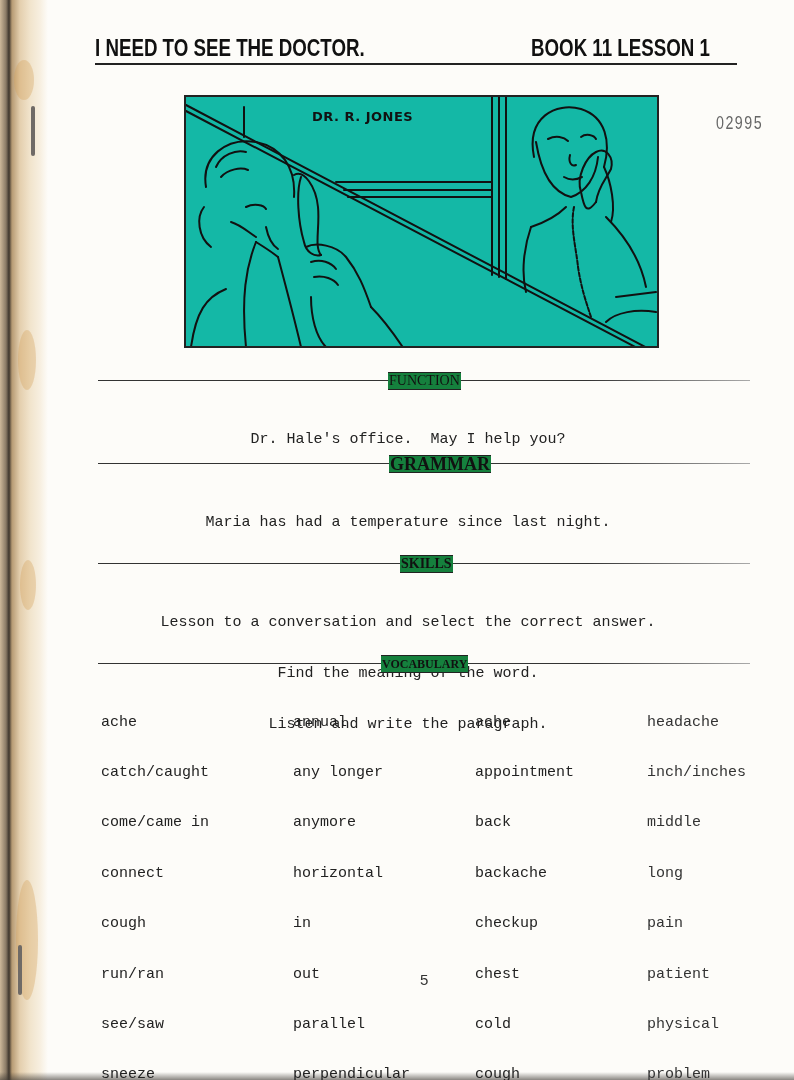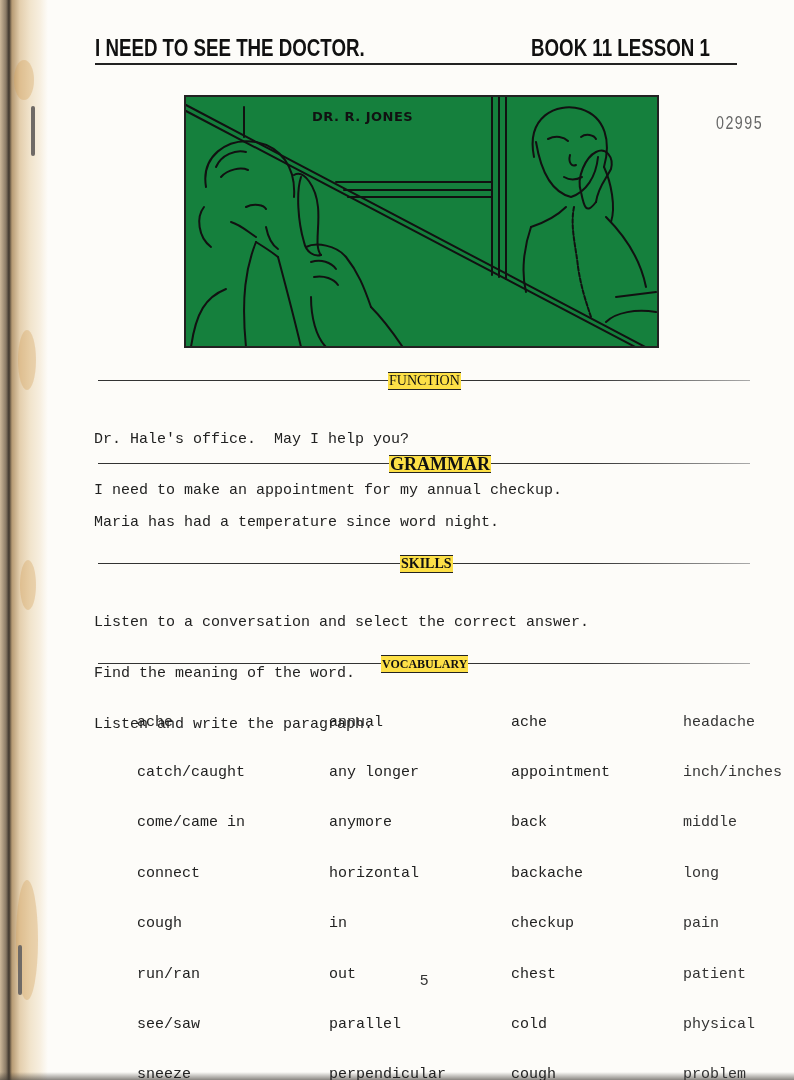--- a/index.html
+++ b/index.html
@@ -27,53 +27,53 @@
     }
     .title-left { left: 0; }
     .title-right { left: 436px; }
     .title-rule {
       position: absolute; left: 95px; top: 63px; width: 642px; height: 2px; background: #222;
     }
 
     
     .illustration {
       position: absolute; left: 184px; top: 95px; width: 475px; height: 253px;
-      border: 2px solid #222; background: #15803d; overflow: hidden;
+      border: 2px solid #222; background: #14b8a6; overflow: hidden;
     }
     .illustration svg { position: absolute; left: 0; top: 0; }
     .door-sign {
       position: absolute; left: 126px; top: 12px; font-family: "DejaVu Sans", sans-serif;
       font-weight: bold; font-size: 13px; letter-spacing: 0.5px; color: #111;
     }
     .stamp {
       position: absolute; left: 716px; top: 112px; font-family: "Liberation Sans", "DejaVu Sans", sans-serif;
       font-size: 19px; color: #666; letter-spacing: 2px; transform: scaleX(0.75); transform-origin: left top;
     }
 
     
     .section-rule {
       position: absolute; left: 98px; width: 652px; height: 1px; background: #333;
     }
     .section-rule.fade { background: linear-gradient(90deg, #333 0%, #333 75%, #aaa 100%); }
     .section-label {
       position: absolute; font-family: "Liberation Serif", "DejaVu Serif", serif; font-size: 14px;
-      background: #fde047; padding: 0 1px; line-height: 16px; color: #111;
+      background: #15803d; padding: 0 1px; line-height: 16px; color: #111;
       border-top: 1px solid #222; border-bottom: 1px solid #222;
     }
     .section-label.bold { font-weight: bold; }
 
     .lines {
-      position: absolute; left: 94px; width: 652px; 
+      position: absolute; left: 82px; width: 652px; text-align: center;
       font-size: 15px; line-height: 17px; color: #222; white-space: pre;
     }
     .lines div { height: 17px; }
 
     
     .vocab-col { position: absolute; top: 681px; font-size: 15px; line-height: 16.8px; color: #222; white-space: pre; }
-    .vocab-col div { height: 16.8px; margin-left: 36px; }
+    .vocab-col div { height: 16.8px; }
 
     .page-number {
       position: absolute; left: 420px; top: 971px; font-family: "Liberation Sans", "DejaVu Sans", sans-serif;
       font-size: 15px; color: #333;
     }
   </style>
 </head>
 <body>
 
 <div class="binding">
@@ -153,33 +153,32 @@
     </g>
   </svg>
   <span class="door-sign">DR. R. JONES</span>
 </div>
 <span class="stamp">02995</span>
 
 <div class="section-rule fade" style="top:380px;"></div>
 <span class="section-label" style="left:388px;top:372px;">FUNCTION</span>
 <div class="lines" style="top:397px;">
   <div>Dr. Hale's office.  May I help you?</div>
-  <div>I need to make an appointment for my annual checkup.</div>
 </div>
 
 <div class="section-rule fade" style="top:463px;"></div>
 <span class="section-label bold" style="left:389px;top:455px;font-size:18px;">GRAMMAR</span>
 <div class="lines" style="top:480px;">
-  <div>Maria has had a temperature since word night.</div>
+  <div>Maria has had a temperature since last night.</div>
 </div>
 
 <div class="section-rule fade" style="top:563px;"></div>
 <span class="section-label" style="left:400px;top:555px;font-weight:bold;">SKILLS</span>
 <div class="lines" style="top:580px;">
-  <div>Listen to a conversation and select the correct answer.</div>
+  <div>Lesson to a conversation and select the correct answer.</div>
   <div>Find the meaning of the word.</div>
   <div>Listen and write the paragraph.</div>
 </div>
 
 <div class="section-rule fade" style="top:663px;"></div>
 <span class="section-label bold" style="left:381px;top:655px;font-size:12px;">VOCABULARY</span>
 
 <div class="vocab-col" style="left:101px;">
   <div>ache</div>
   <div>catch/caught</div>

